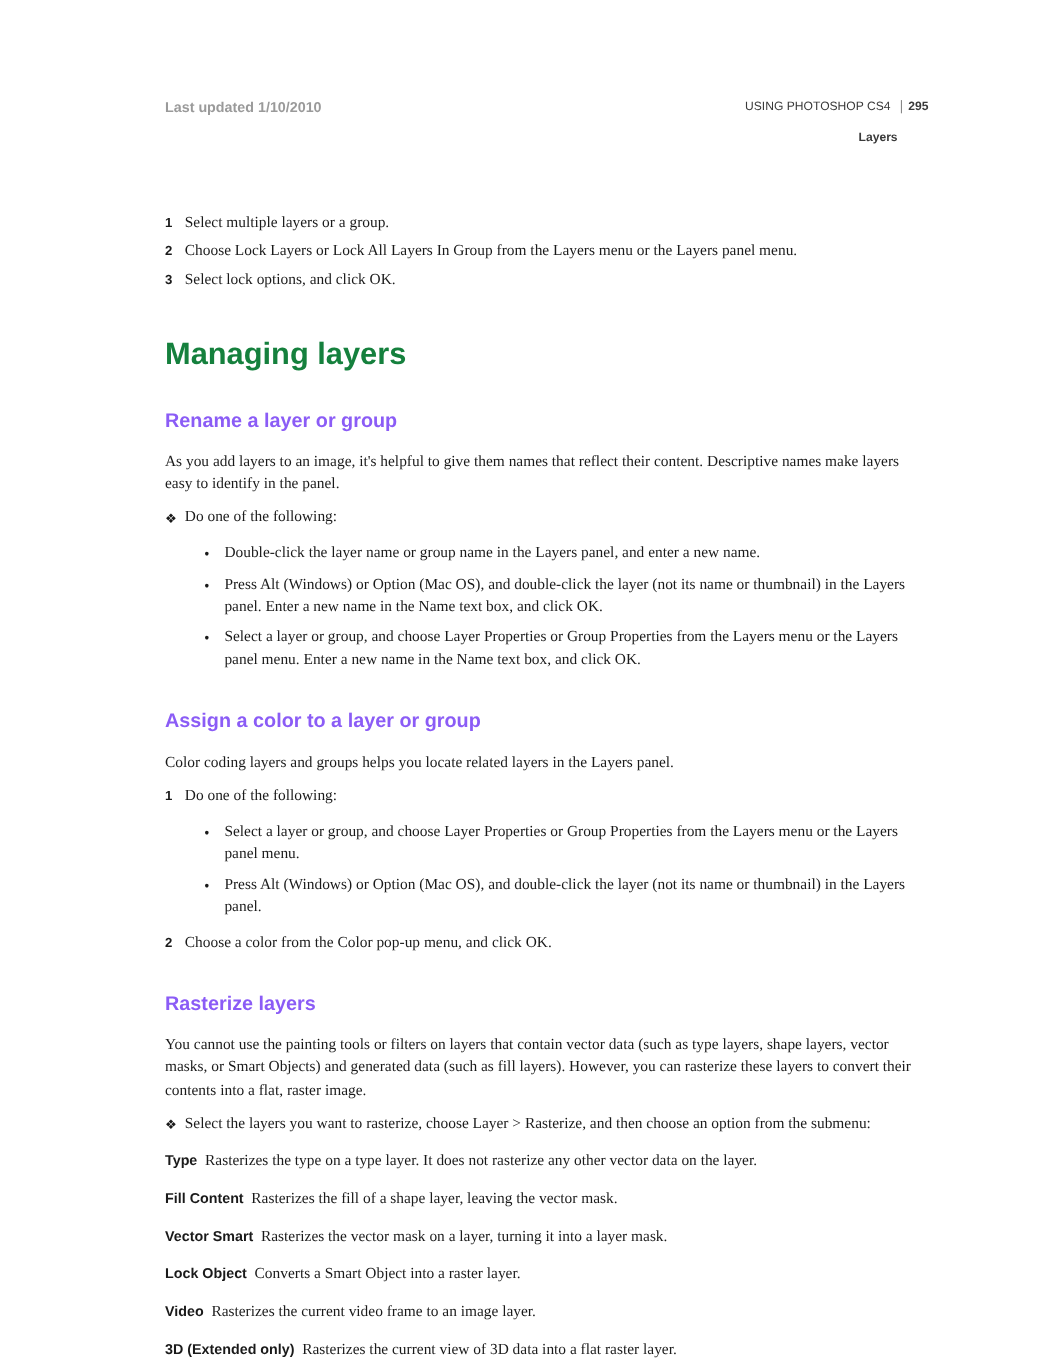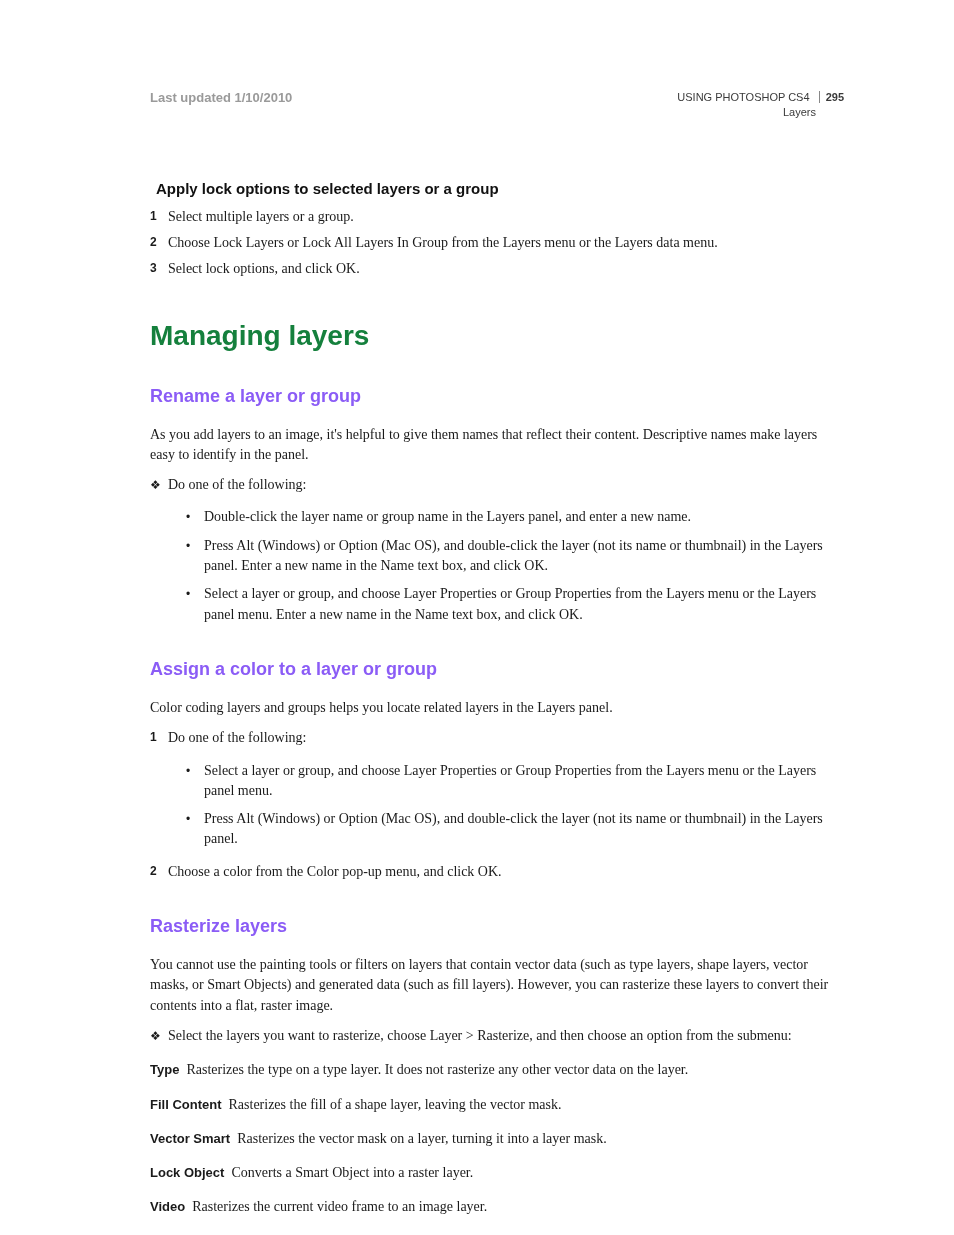--- a/index.html
+++ b/index.html
@@ -36,23 +36,24 @@
   .header-right .book {
     display: inline;
   }
   .header-right .pnum {
     font-weight: 700;
     padding-left: 6px;
     margin-left: 6px;
     border-left: 1px solid #888;
   }
   .header-right .section {
-    font-weight: 400;
+    font-weight: 700;
     display: block;
     margin-right: 28px;
+    margin-top: 13px;
   }
   h1.chapter {
     font-family: "Myriad Pro", "Segoe UI", Arial, sans-serif;
     font-weight: 700;
     font-size: 28px;
     margin: 40px 0 30px 0;
     color: #15803d;
   }
   h2.section {
     font-family: "Myriad Pro", "Segoe UI", Arial, sans-serif;
@@ -158,29 +159,28 @@
 
   <div class="header">
     <div class="header-left">Last updated 1/10/2010</div>
     <div class="header-right">
       <span class="book">USING PHOTOSHOP CS4</span>
       <span class="pnum">295</span>
       <span class="section">Layers</span>
     </div>
   </div>
 
-  <h3 class="sub">Apply lock options to selected layers or a group</h3>
   <ol class="steps">
     <li>
         <span class="num">1</span>
         <span>Select multiple layers or a group.</span>
       </li>
     <li>
         <span class="num">2</span>
-        <span>Choose Lock Layers or Lock All Layers In Group from the Layers menu or the Layers data menu.</span>
+        <span>Choose Lock Layers or Lock All Layers In Group from the Layers menu or the Layers panel menu.</span>
       </li>
     <li>
         <span class="num">3</span>
         <span>Select lock options, and click OK.</span>
       </li>
   </ol>
 
   <h1 class="chapter">Managing layers</h1>
 
   <h2 class="section">Rename a layer or group</h2>

